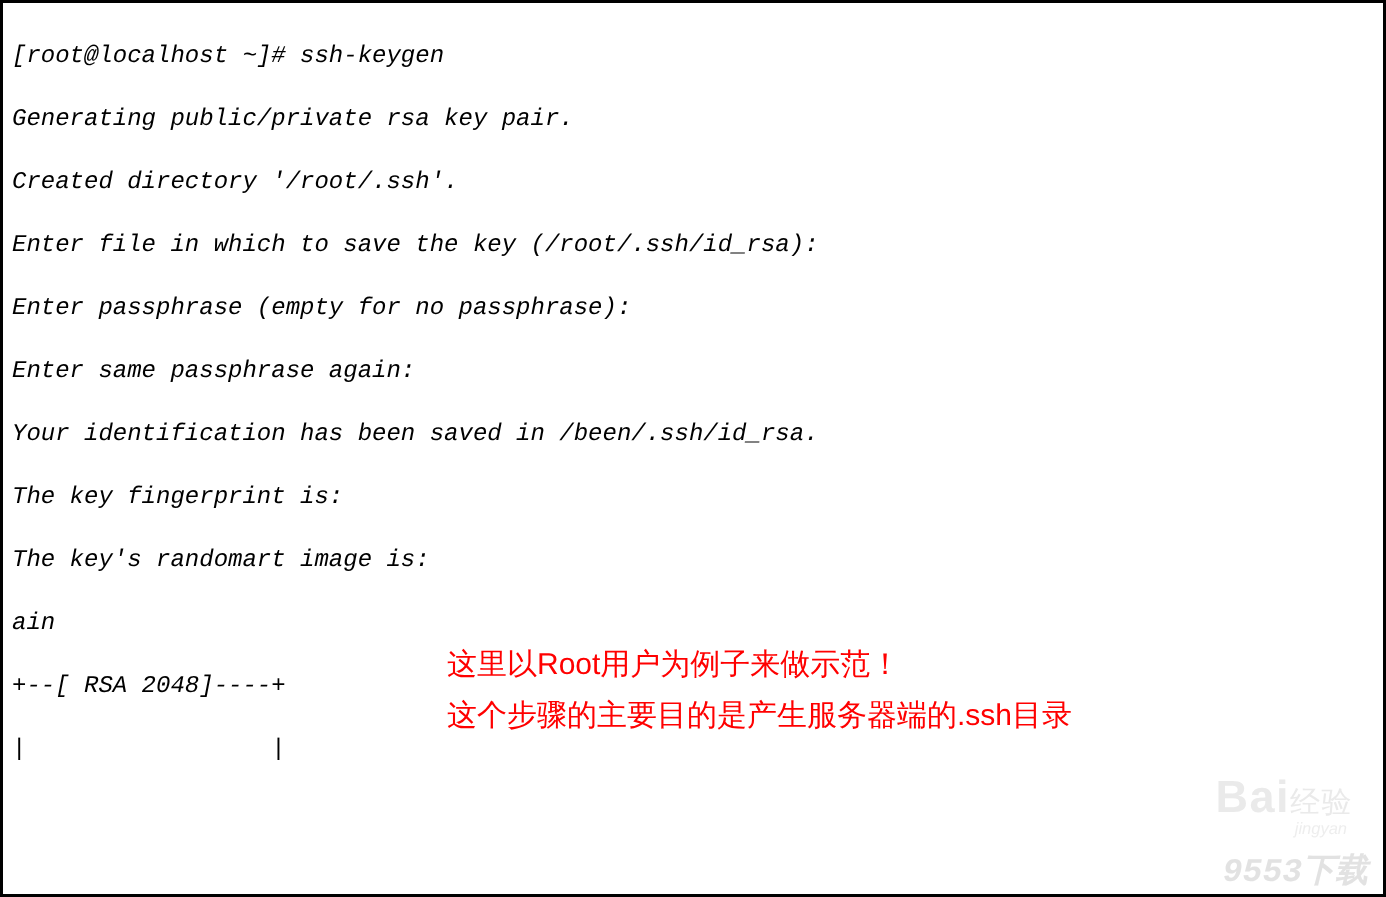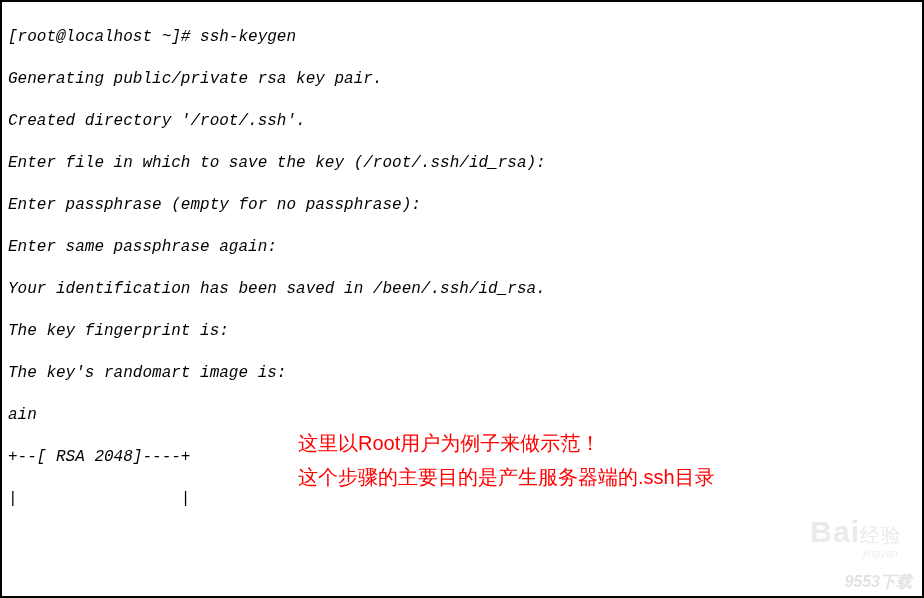--- a/index.html
+++ b/index.html
@@ -54,22 +54,22 @@
       font-family: Arial, sans-serif;
       font-size: 11px;
       opacity: 0.55;
       font-style: italic;
     }
     .watermark-9553 {
       position: absolute;
       right: 10px;
       bottom: 4px;
       color: #d0d0d0;
-      font-family: Liberation Sans, sans-serif;
-      font-size: 16px;
+      font-family: Liberation Mono, monospace;
+      font-size: 22px;
       font-weight: bold;
       font-style: italic;
       opacity: 0.6;
     }
   </style>
 </head>
 <body>
 
 <div class="terminal">
 <div class="line">[root@localhost ~]# ssh-keygen</div>

